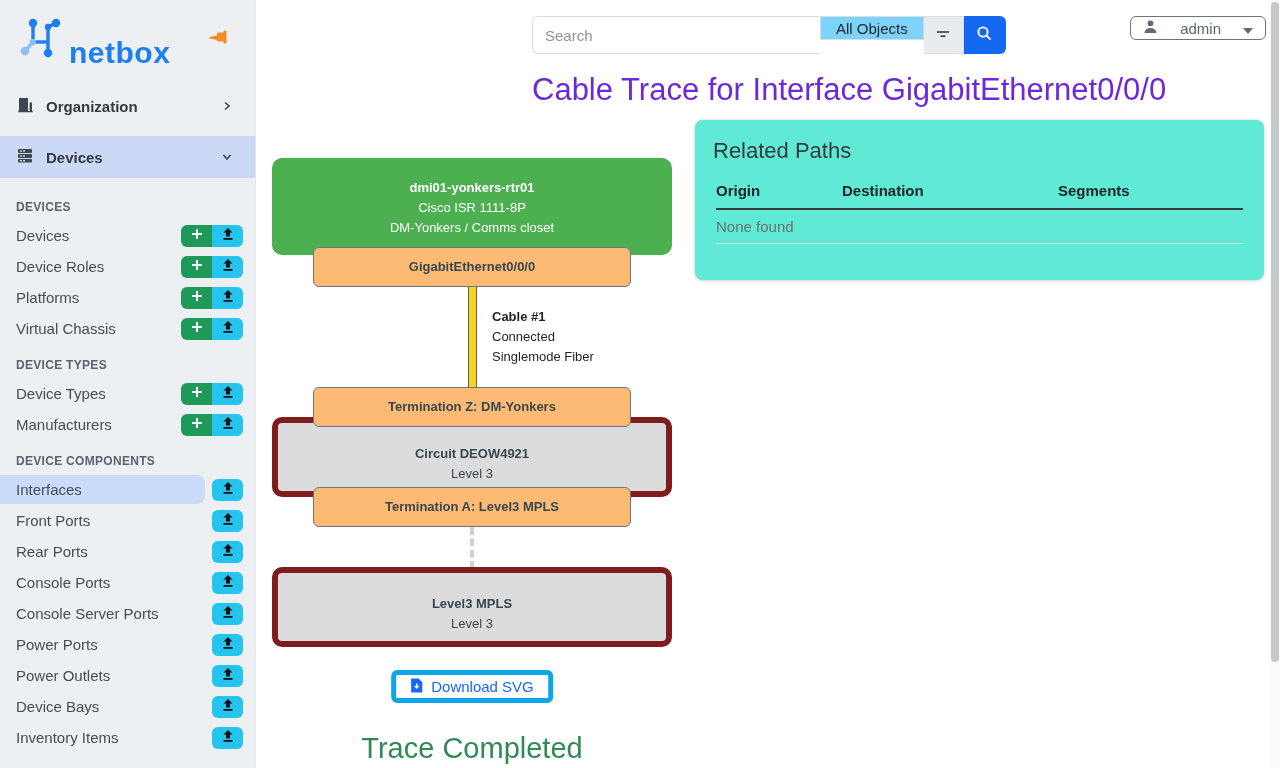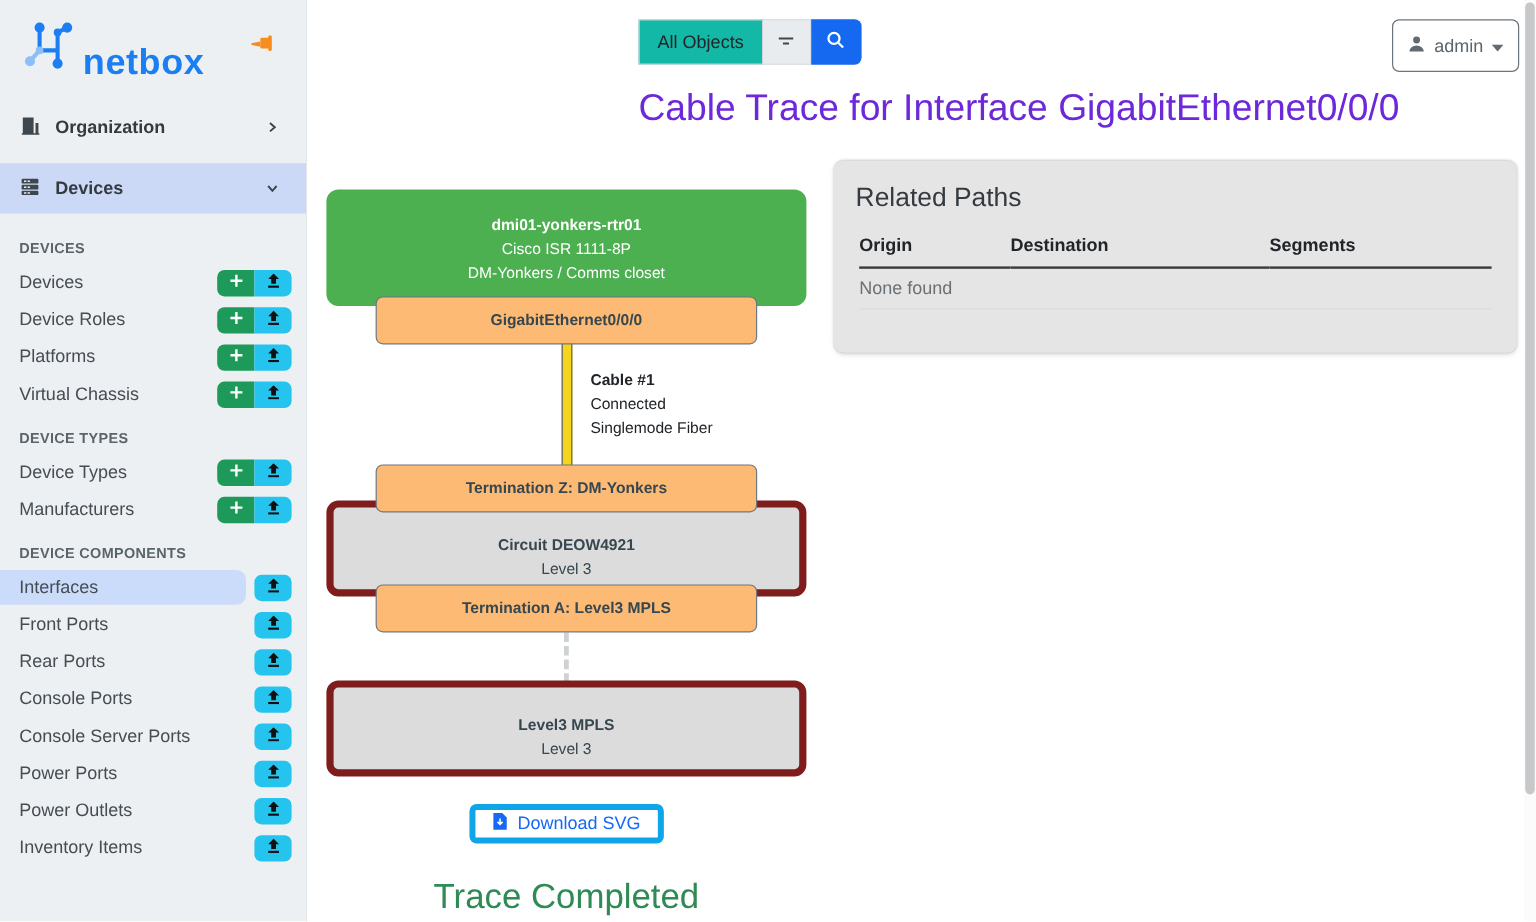--- a/index.html
+++ b/index.html
@@ -37,31 +37,31 @@
   .btn-import.solo { border-radius:6px; }
 
   
   .main { position:absolute; left:256px; top:0; right:0; bottom:0; background:#fff; }
 
   .search-group { position:absolute; left:276px; top:16px; height:38px; display:flex; }
   .search-input { width:288px; height:38px; border:1px solid #d9dee2; border-right:none;
            border-radius:6px 0 0 6px; padding:0 12px; font-size:15px; color:#212529;
            font-family:"Liberation Sans", sans-serif; outline:none; }
   .search-input::placeholder { color:#8b949b; }
-  .scope-btn { height:38px; padding:0 15px; background:#14b8a6; border:1px solid #d9dee2;
+  .scope-btn { height:24px; padding:0 15px; background:#7dd3fc; border:1px solid #d9dee2;
            border-right:1px solid #ced4da; font-size:15px; color:#212529; cursor:pointer;
            font-family:"Liberation Sans", sans-serif; }
   .filter-btn { width:40px; height:38px; background:#e9ecef; border:1px solid #d9dee2;
            border-left:none; display:flex; align-items:center; justify-content:center; cursor:pointer; }
   .go-btn { width:42px; height:38px; background:#1569f0; border:none; border-radius:0 6px 6px 0;
            display:flex; align-items:center; justify-content:center; cursor:pointer; }
 
-  .user-btn { position:absolute; right:14px; top:16px; height:44px; padding:0 12px;
+  .user-btn { position:absolute; right:14px; top:16px; height:24px; padding:0 12px;
            background:transparent; border:1px solid #6c757d; border-radius:6px;
-           display:flex; align-items:center; gap:7px; color:#5a646c; font-size:15px;
+           display:flex; align-items:center; gap:22px; color:#5a646c; font-size:15px;
            cursor:pointer; font-family:"Liberation Sans", sans-serif; }
 
   .page-title { position:absolute; left:276px; top:72px; font-size:31px; font-weight:400;
            color:#6d28d9; white-space:nowrap; }
 
   
   .node-device { position:absolute; left:16px; top:158px; width:400px; height:97px;
            background:#4caf50; border-radius:10px; text-align:center; color:#fff;
            padding-top:20px; font-size:13px; line-height:20px; z-index:1; }
   .node-device .dname { font-weight:700; }
@@ -85,21 +85,21 @@
   .dash-line { position:absolute; left:214px; top:527px; height:42px; width:0;
            border-left:4px dashed #cfd2d4; z-index:0; }
   .dl-btn { position:absolute; left:216px; top:670px; transform:translateX(-50%);
            height:33px; padding:0 14px; background:#fff; border:5px solid #0ea5e9;
            border-radius:6px; color:#1668f5; font-size:15px; display:inline-flex;
            align-items:center; gap:8px; cursor:pointer; font-family:"Liberation Sans", sans-serif; }
   .trace-status { position:absolute; left:0; top:732px; width:432px; text-align:center;
            font-size:29px; color:#2f8a55; }
 
   
-  .card { position:absolute; left:439px; top:134px; width:569px; height:160px; background:#e5e5e5;
+  .card { position:absolute; left:439px; top:120px; width:569px; height:160px; background:#5eead4;
            border-radius:8px; box-shadow:0 0 2px rgba(0,0,0,.18), 0 1px 4px rgba(0,0,0,.12); }
   .card h2 { font-size:22px; font-weight:400; color:#343a40; padding:18px 18px 12px 18px; }
   .card table { width:527px; margin:0 21px; border-collapse:collapse; }
   .card th { text-align:left; font-size:15px; font-weight:700; color:#212529;
            padding:6px 0 9px 0; border-bottom:2px solid #373b3e; }
   .card th.c0 { width:126px; } .card th.c1 { width:216px; }
   .card td { font-size:15px; color:#6b7075; padding:8px 0; border-bottom:1px solid #d8dcdf; }
 
   
   .sb-track { position:absolute; right:0; top:0; width:10px; height:768px; background:#fbfbfb; }
@@ -344,36 +344,48 @@
         <span class="btn-group">
           <button class="btn-import solo">
             <span><svg width="12" height="12" viewBox="0 0 12 12">
                 <path d="M6 0 L10.5 4.5 H8 V8.5 H4 V4.5 H1.5 Z" fill="#111111"></path>
                 <rect x="1.5" y="10" width="9" height="1.8" fill="#111111"></rect>
               </svg></span>
           </button>
         </span>
       </div>
       <div class="sitem">
+        <span class="ilabel">Device Bays</span>
+        <span class="btn-group">
+          <button class="btn-import solo">
+            <span><svg width="12" height="12" viewBox="0 0 12 12">
+                <path d="M6 0 L10.5 4.5 H8 V8.5 H4 V4.5 H1.5 Z" fill="#111111"></path>
+                <rect x="1.5" y="10" width="9" height="1.8" fill="#111111"></rect>
+              </svg></span>
+          </button>
+        </span>
+      </div>
+      <div class="sitem">
         <span class="ilabel">Inventory Items</span>
         <span class="btn-group">
           <button class="btn-import solo">
             <span><svg width="12" height="12" viewBox="0 0 12 12">
                 <path d="M6 0 L10.5 4.5 H8 V8.5 H4 V4.5 H1.5 Z" fill="#111111"></path>
                 <rect x="1.5" y="10" width="9" height="1.8" fill="#111111"></rect>
               </svg></span>
           </button>
         </span>
       </div>
     </div>
 </aside>
 
 <main class="main">
 
   <div class="search-group">
+    <input class="search-input" type="text" placeholder="Search" style="">
     <button class="scope-btn">All Objects</button>
     <button class="filter-btn">
       <span>
         <svg width="16" height="14" viewBox="0 0 16 14">
           <line x1="2" y1="5" x2="14" y2="5" stroke="#3f474e" stroke-width="1.7"></line>
           <line x1="5.5" y1="9.2" x2="10.5" y2="9.2" stroke="#3f474e" stroke-width="1.7"></line>
         </svg>
       </span>
     </button>
     <button class="go-btn">

